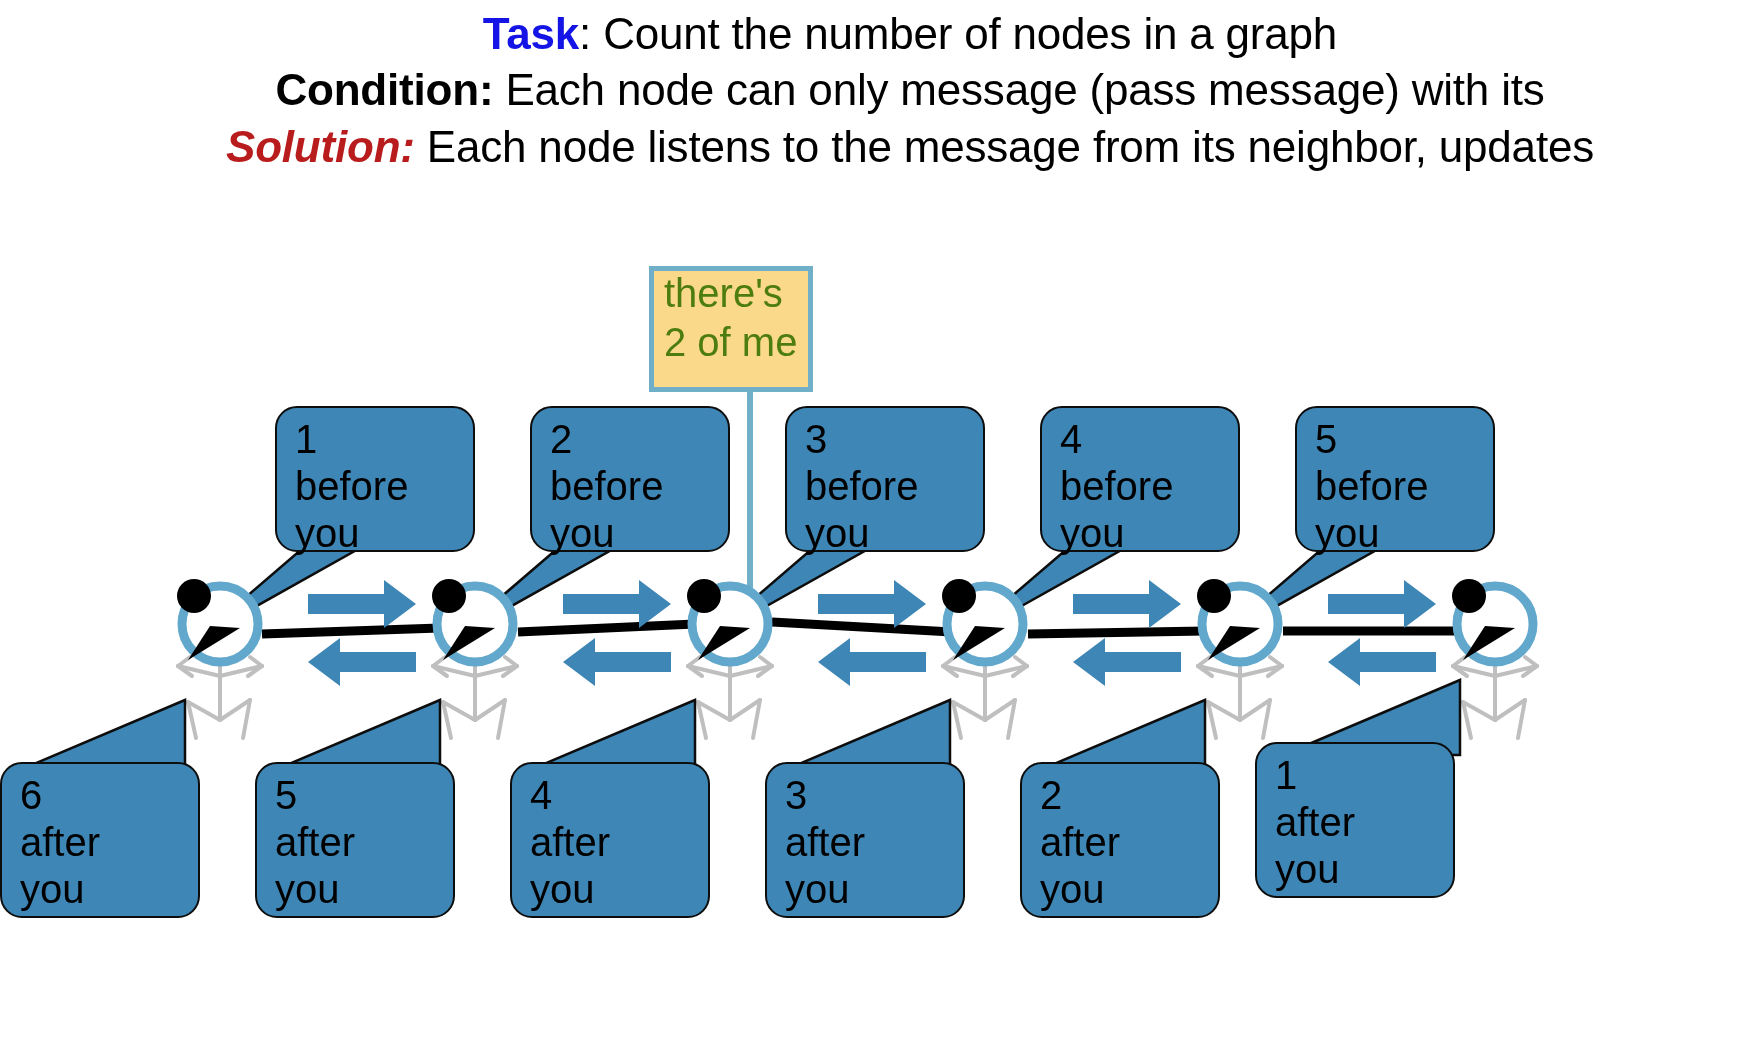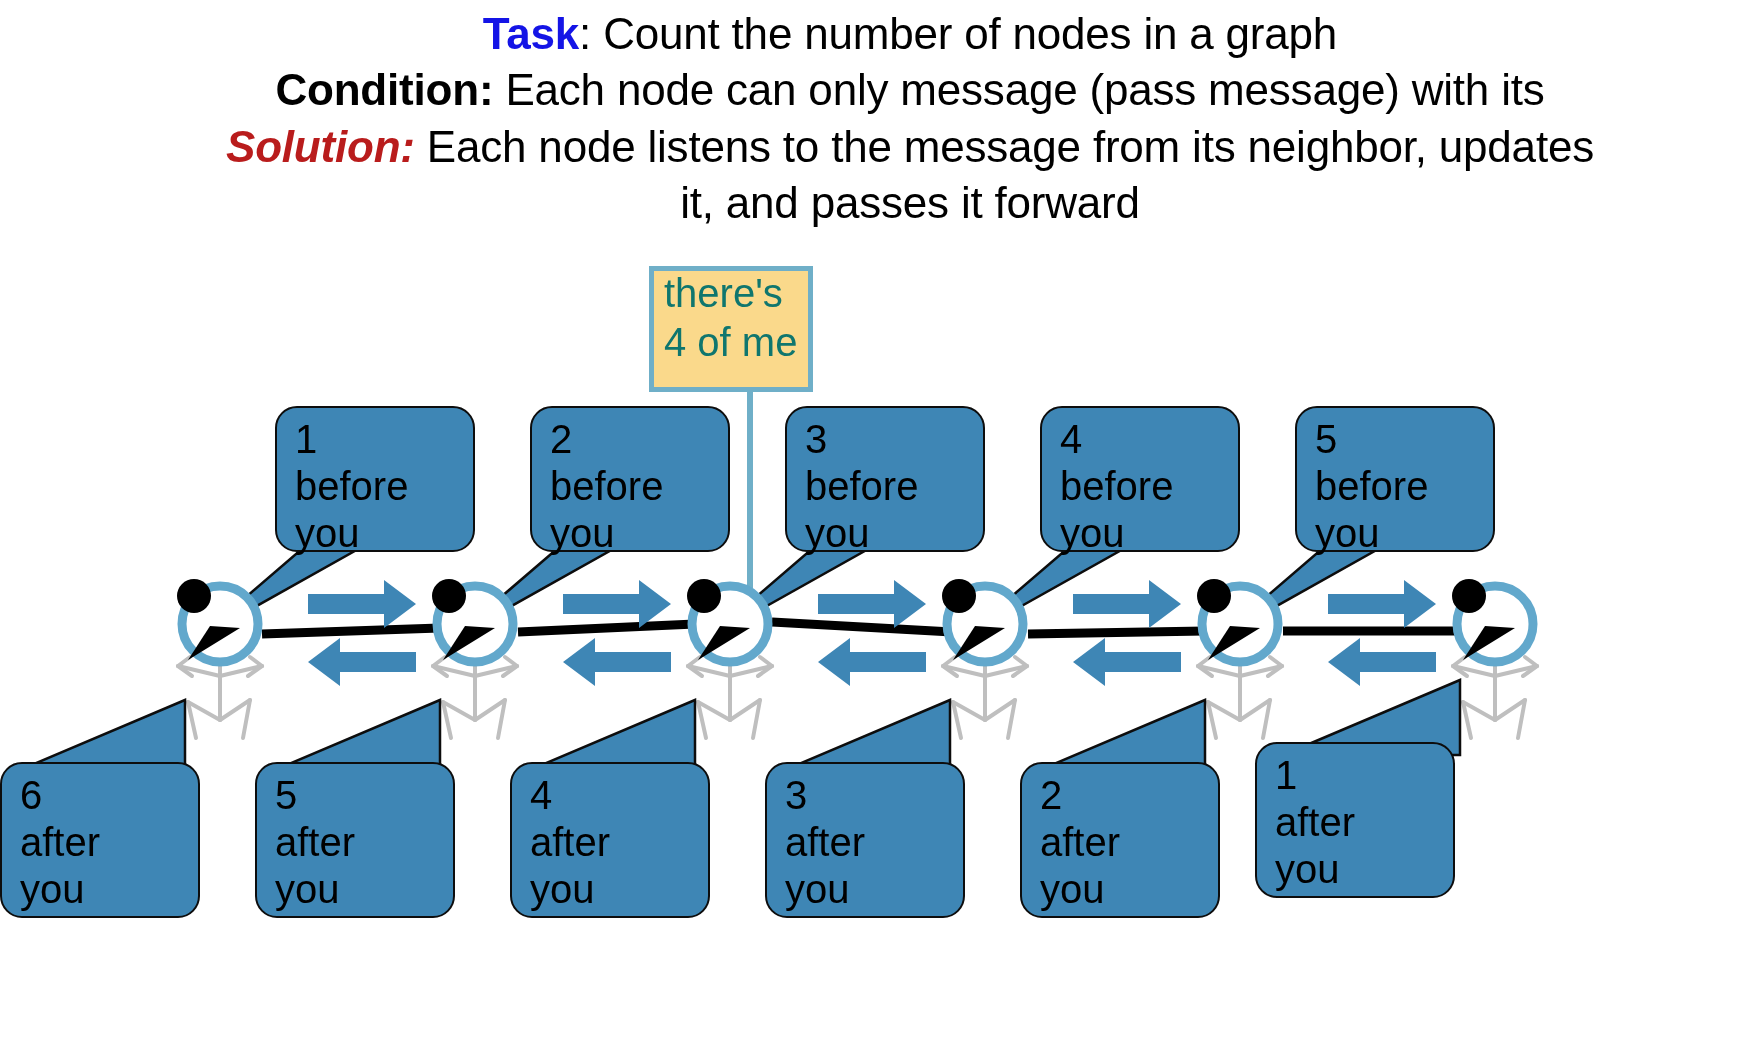--- a/index.html
+++ b/index.html
@@ -23,38 +23,35 @@
   .bub{position:absolute;background:#3E86B5;border:2px solid #0d0d0d;
        border-radius:22px;box-sizing:border-box;}
   .bub .txt{position:absolute;left:18px;top:8px;right:6px;
             font-size:40px;line-height:1.18;color:#000;}
   .bub .txt div{white-space:nowrap;}
 
   
   #callout{position:absolute;background:#FAD98B;
            border:5px solid #6FAFC8;box-sizing:border-box;}
   #callout .txt{position:absolute;left:10px;top:-2px;font-size:40px;
-                line-height:1.22;color:#0f766e;}
+                line-height:1.22;color:#4d7c0f;}
   #callout .txt div{white-space:nowrap;}
 </style>
 </head>
 <body>
 
 <div id="header">
   <div class="ln">
     <span class="kw kw-task">Task</span><span>: </span><span>Count the number of nodes in a graph</span>
   </div>
   <div class="ln">
     <span class="kw kw-cond">Condition:</span><span> </span><span>Each node can only message (pass message) with its</span>
   </div>
   <div class="ln">
     <span class="kw kw-sol">Solution:</span><span> </span><span>Each node listens to the message from its neighbor, updates</span>
-  </div>
-  <div class="ln">
-    <span>it, and passes it forward</span>
   </div>
 </div>
 
 <div id="diagram">
 <svg width="1762" height="1064" viewBox="0 0 1762 1064" xmlns="http://www.w3.org/2000/svg">
 
   <line x1="750" y1="392" x2="750" y2="588" stroke="#6FAFC8" stroke-width="6"></line>
 
   <g>
     <polygon points="303,548 360,548 196,640" fill="#3E86B5" stroke="#0d0d0d" stroke-width="2.5"></polygon>
@@ -210,21 +207,21 @@
     <polygon points="773,775 950,775 950,700" fill="#3E86B5" stroke="#0d0d0d" stroke-width="2.5"></polygon>
     <polygon points="1028,775 1205,775 1205,700" fill="#3E86B5" stroke="#0d0d0d" stroke-width="2.5"></polygon>
     <polygon points="1283,755 1460,755 1460,680" fill="#3E86B5" stroke="#0d0d0d" stroke-width="2.5"></polygon>
   </g>
 </svg>
 </div>
 
 <div id="callout" style="left:649px;top:266px;width:164px;height:126px;">
   <div class="txt">
     <div>there's</div>
-    <div>4 of me</div>
+    <div>2 of me</div>
   </div>
 </div>
 
 <div class="bub" style="left:275px;top:406px;width:200px;height:146px;">
   <div class="txt">
     <div>1</div>
     <div>before</div>
     <div>you</div>
   </div>
 </div>

